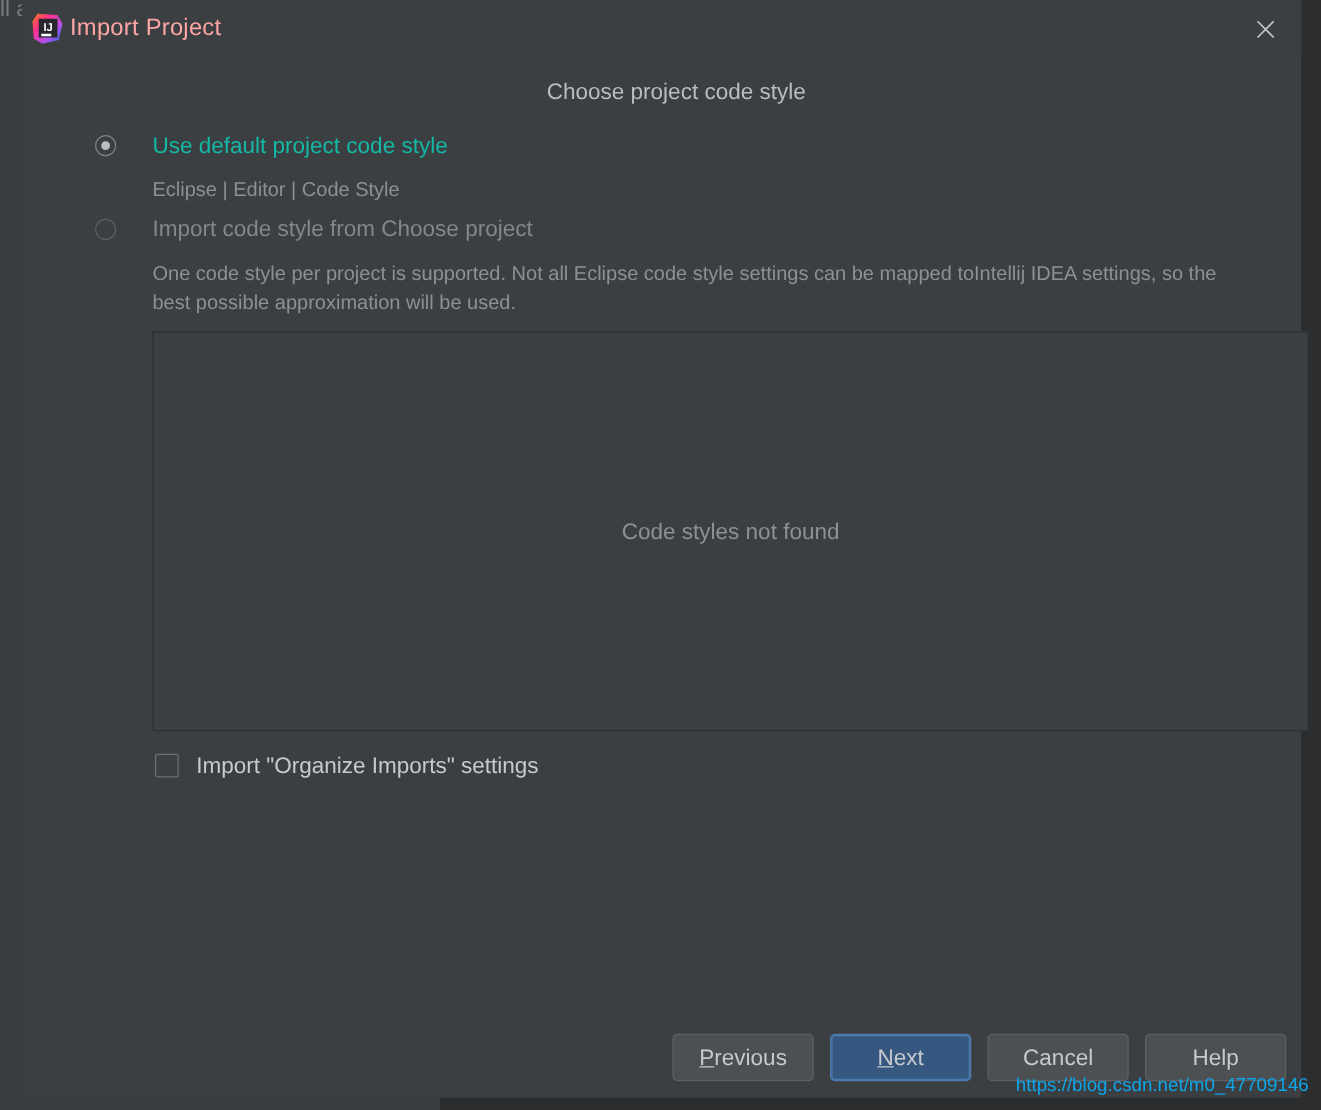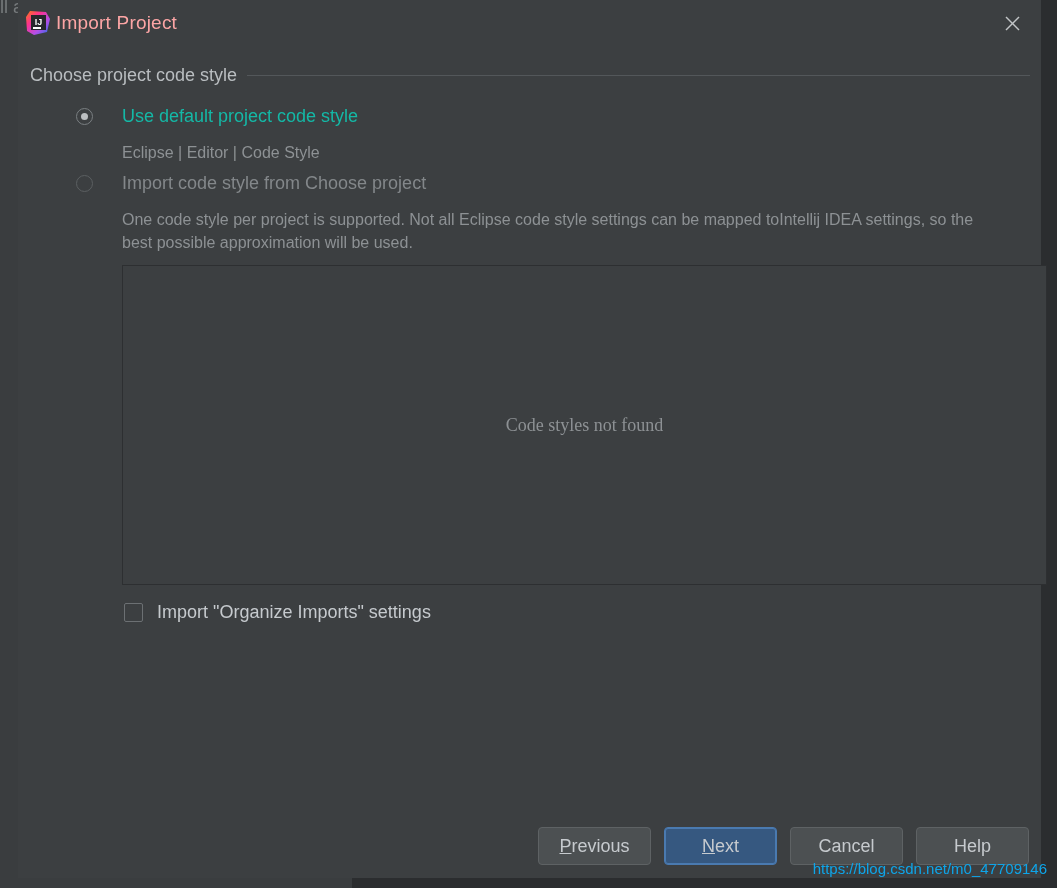--- a/index.html
+++ b/index.html
@@ -89,25 +89,26 @@
     display: flex;
     align-items: center;
     justify-content: center;
     cursor: pointer;
   }
   #close-button svg { display: block; }
 
   
   #group-header-row {
     position: absolute;
-    left: 12px; top: 63px;
+    left: 28px; top: 63px;
     width: 1000px;
     height: 24px;
     display: flex;
     align-items: center;
+    flex-direction: column;
   }
   #group-header-label {
     font-size: 18px;
     color: #b9bdc0;
     white-space: nowrap;
     padding-right: 10px;
   }
   #group-header-separator {
     flex: 1;
     height: 1px;
@@ -186,21 +187,20 @@
     border: 1px solid #2d2f31;
     box-sizing: border-box;
     display: flex;
     align-items: center;
     justify-content: center;
     overflow: hidden;
   }
   #code-styles-empty-text {
     font-size: 18px;
     color: #8d9194;
-    font-family: Liberation Serif, serif;
   }
 
   
   #organize-imports-row {
     position: absolute;
     left: 106px; top: 600px;
     display: flex;
     align-items: center;
   }
   #organize-imports-box {

